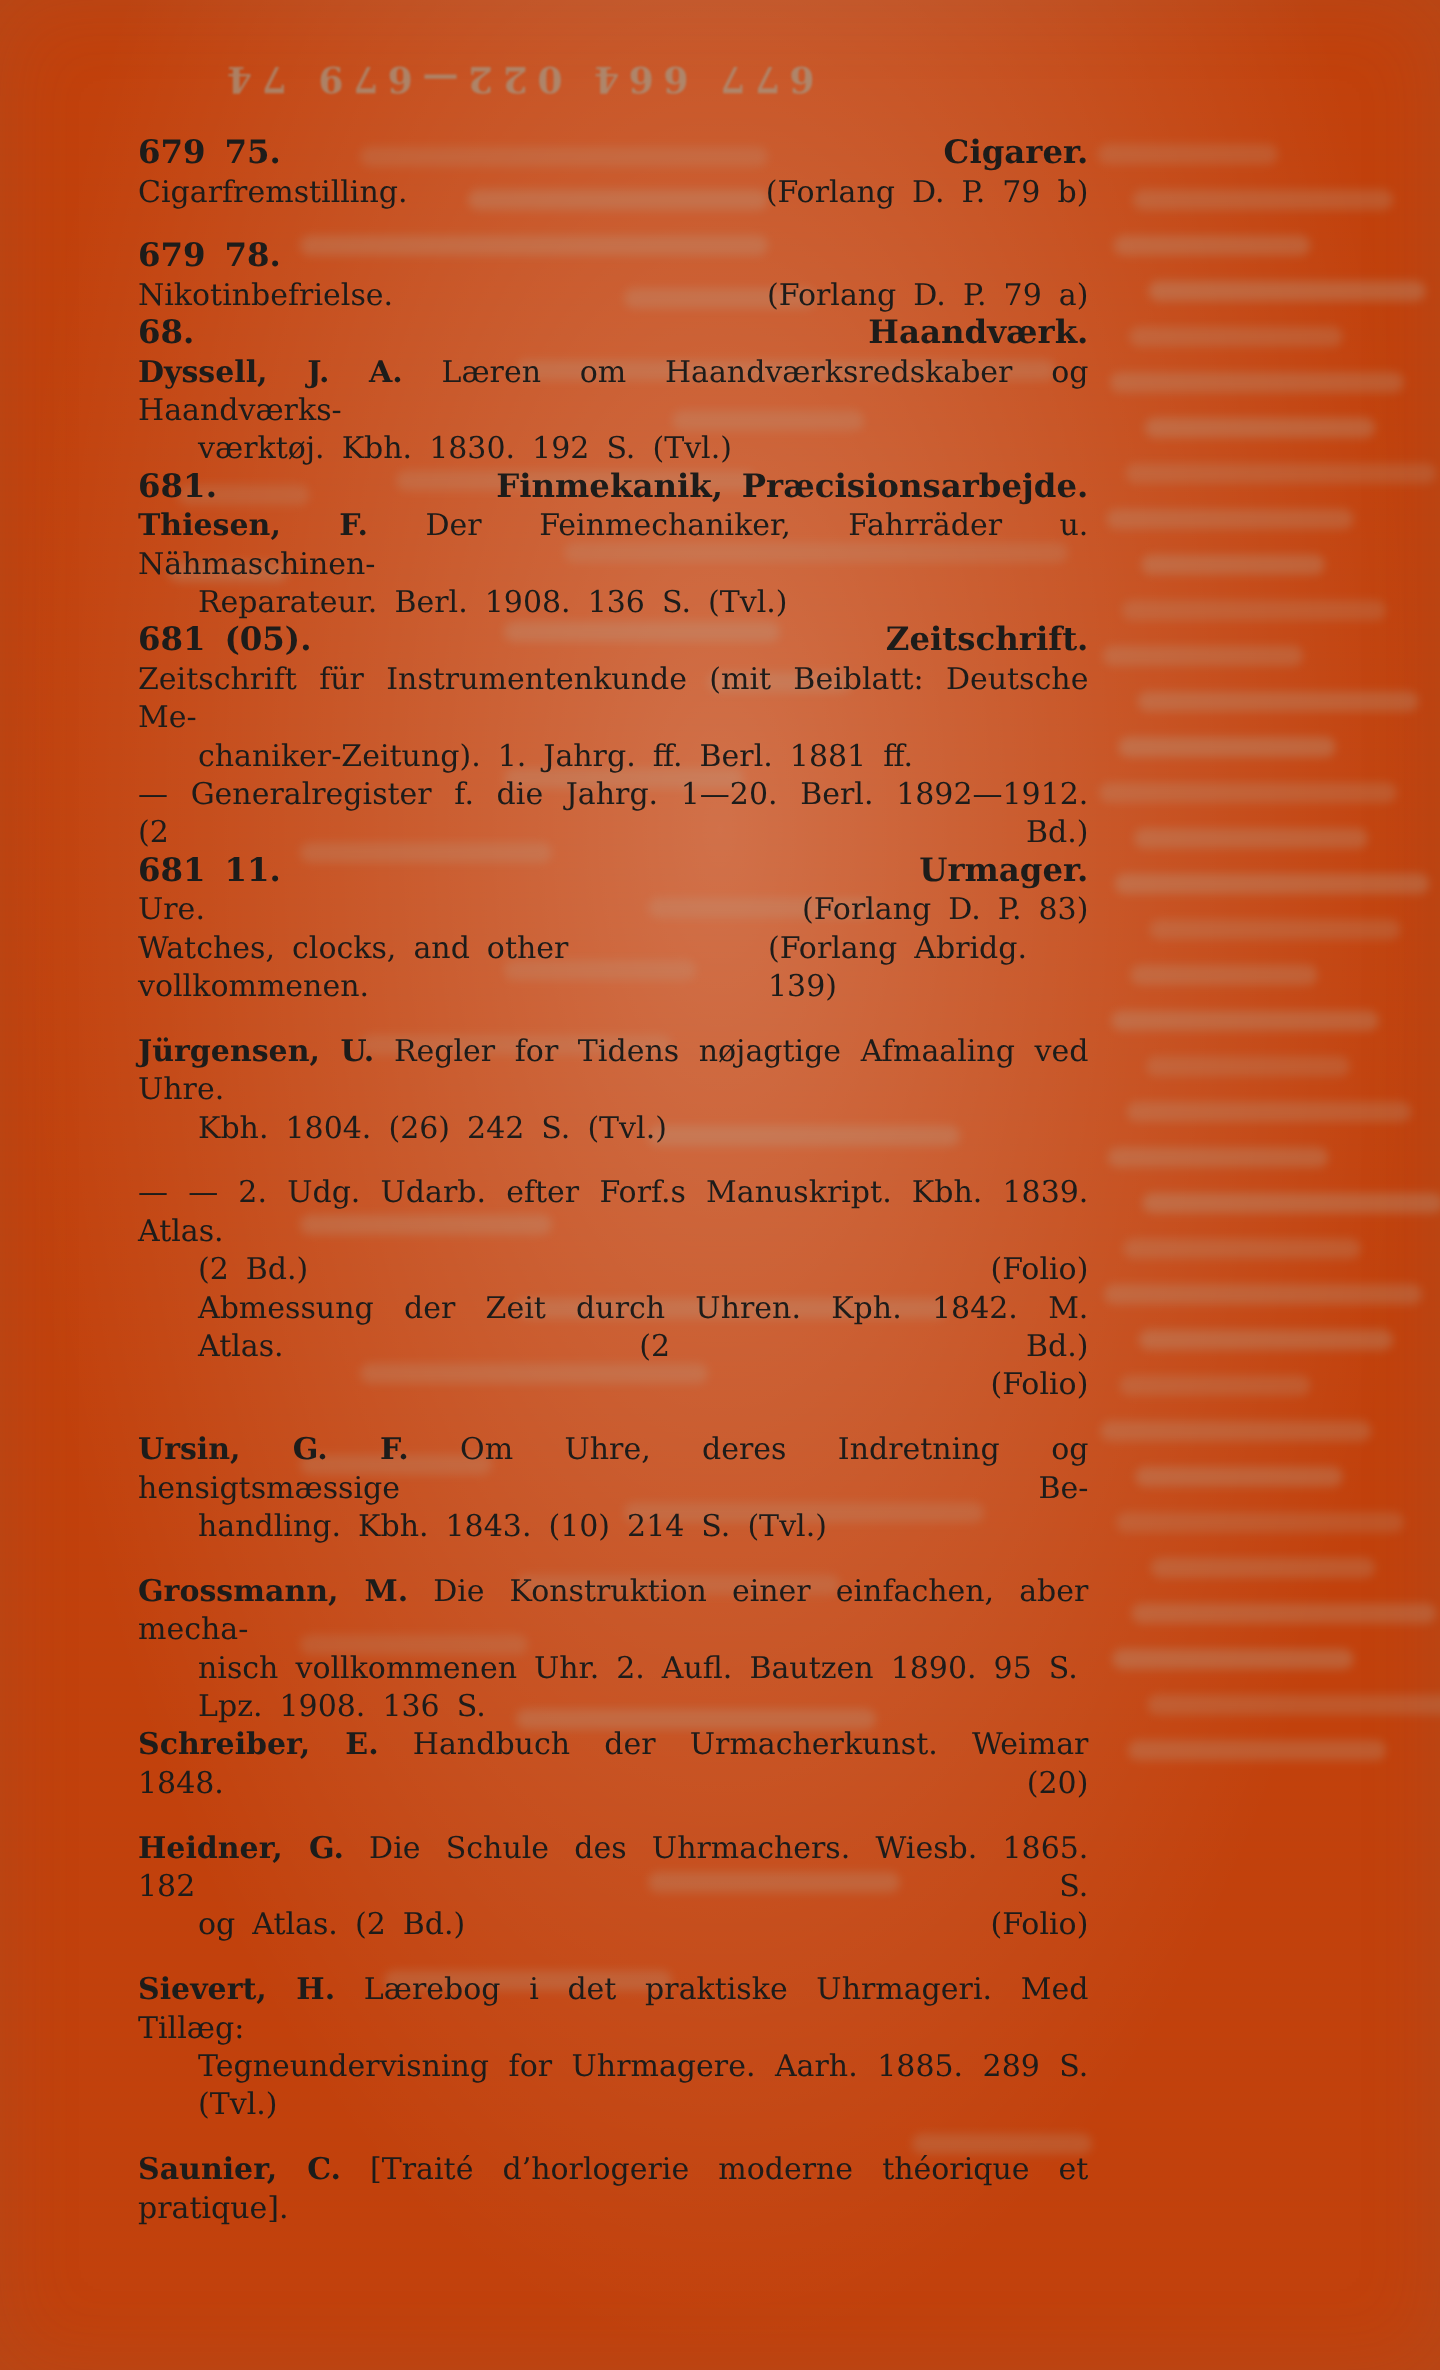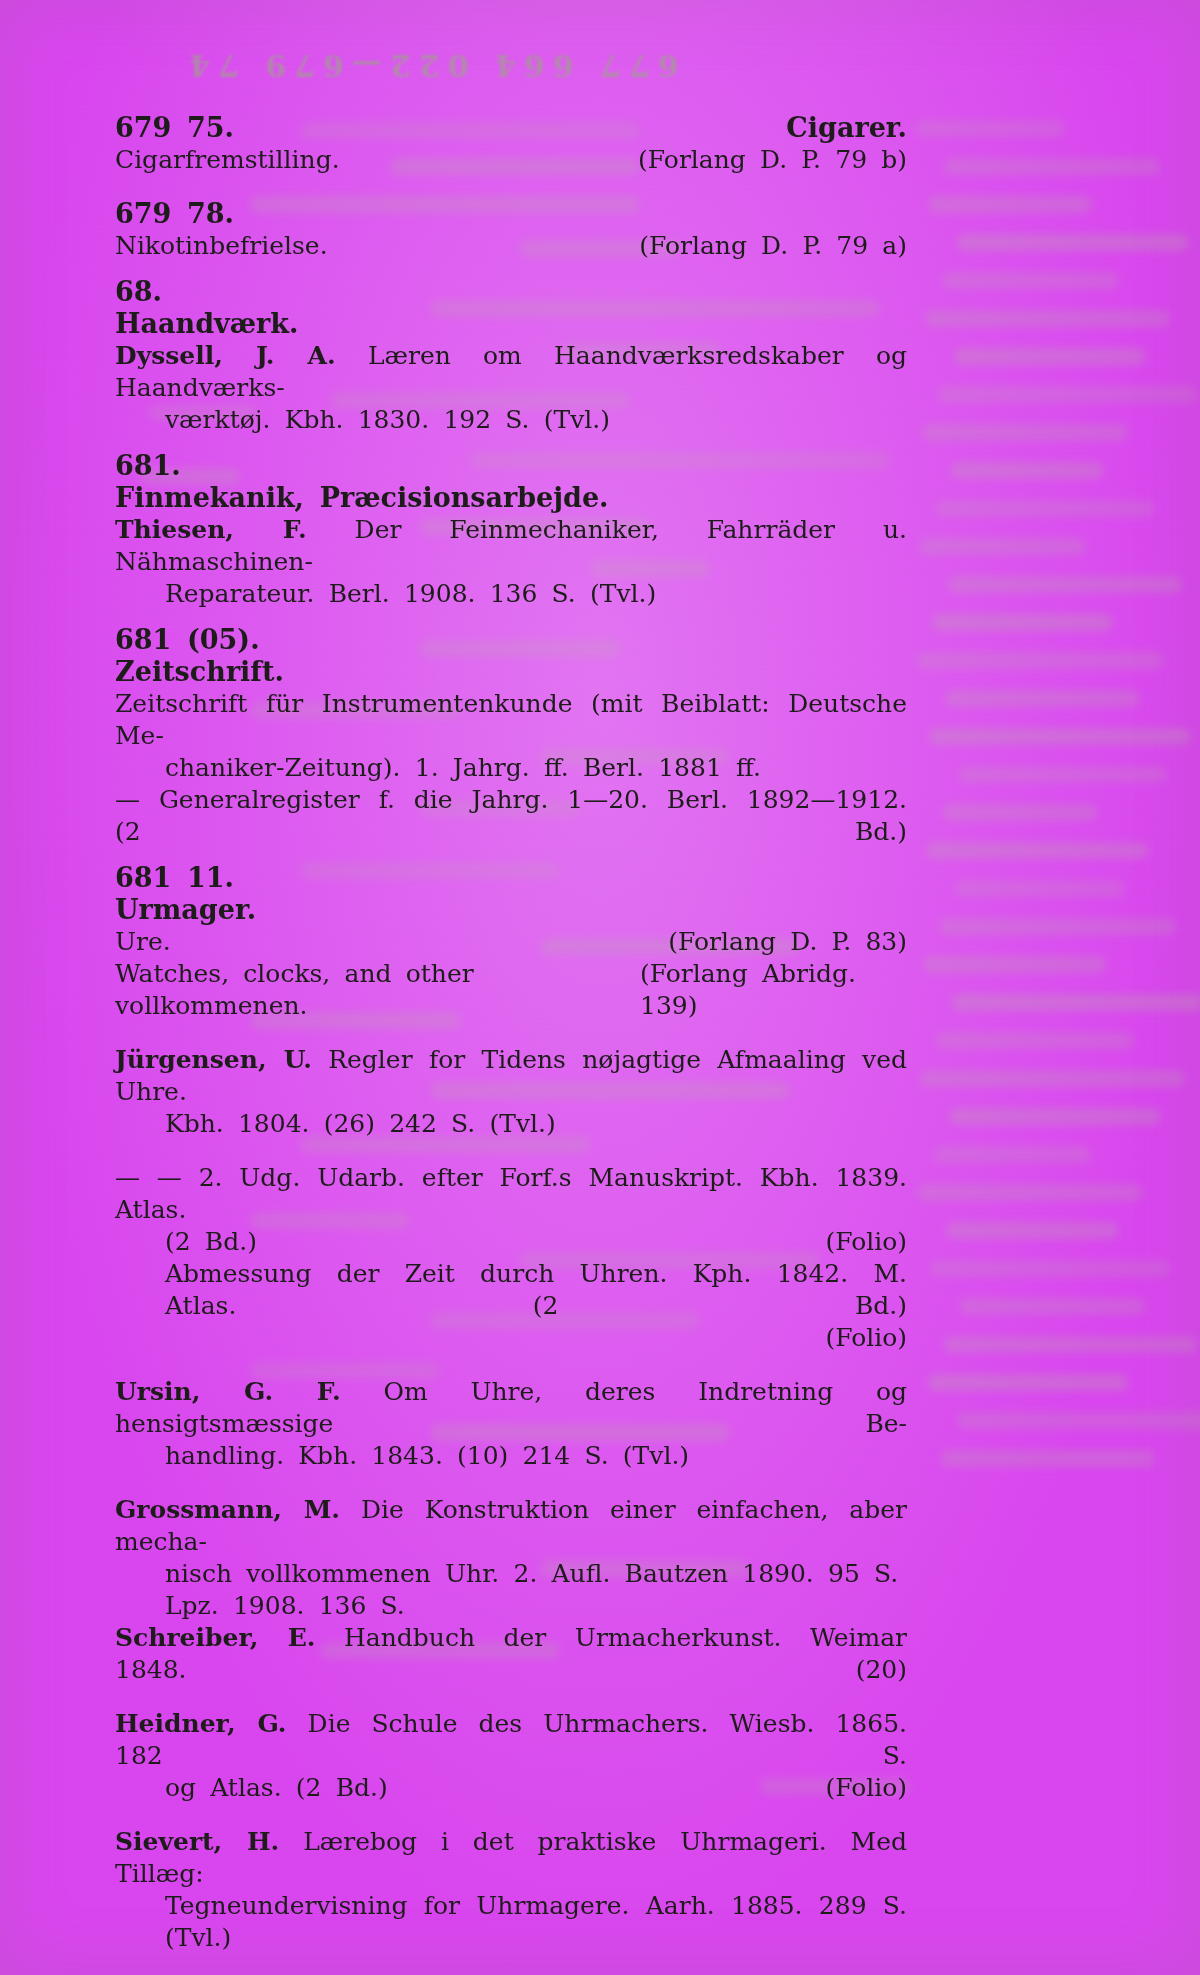--- a/index.html
+++ b/index.html
@@ -1,18 +1,18 @@
 <!DOCTYPE html>
 <html><head>
 <meta charset="utf-8">
 <style>
   html,body{margin:0;padding:0;background:#8a8a84;}
   .page{
     position:relative;width:1200px;height:1975px;overflow:hidden;
-    background:#d946ef;
+    background:#c2410c;
     color:#1d1c1a;
     font-family:"DejaVu Serif","Liberation Serif",serif;
     box-shadow:inset 0 0 70px rgba(120,115,95,.16);
   }
   .page::before{
     content:"";position:absolute;inset:0;pointer-events:none;
     background:
       radial-gradient(ellipse at 50% 35%, rgba(255,255,255,.25), rgba(0,0,0,0) 70%),
       repeating-linear-gradient(0deg, rgba(90,85,70,.012) 0 2px, rgba(0,0,0,0) 2px 5px);
   }
@@ -31,21 +31,21 @@
   
   .column{
     position:absolute;left:115px;top:112px;width:792px;
     font-size:25px;line-height:32px;word-spacing:.25em;
   }
   .row{min-height:32px;}
   .flex{display:flex;justify-content:space-between;align-items:baseline;}
   .hdr{font-weight:bold;font-size:27px;}
   .ind{padding-left:50px;}
   .full{text-align:justify;text-align-last:justify;}
-  .g-section{margin-top:14px;flex-direction:column;}
+  .g-section{}
   .g-entry{margin-top:22px;}
   b{font-weight:bold;}
 </style>
 </head>
 <body>
 
 <div class="page">
   <div class="ghost-header">677 664 022—679 74</div>
   <div id="smudges">
       <div class="smudge" style="left: 300px; top: 122px; width: 340px; opacity: 0.16;"></div>

